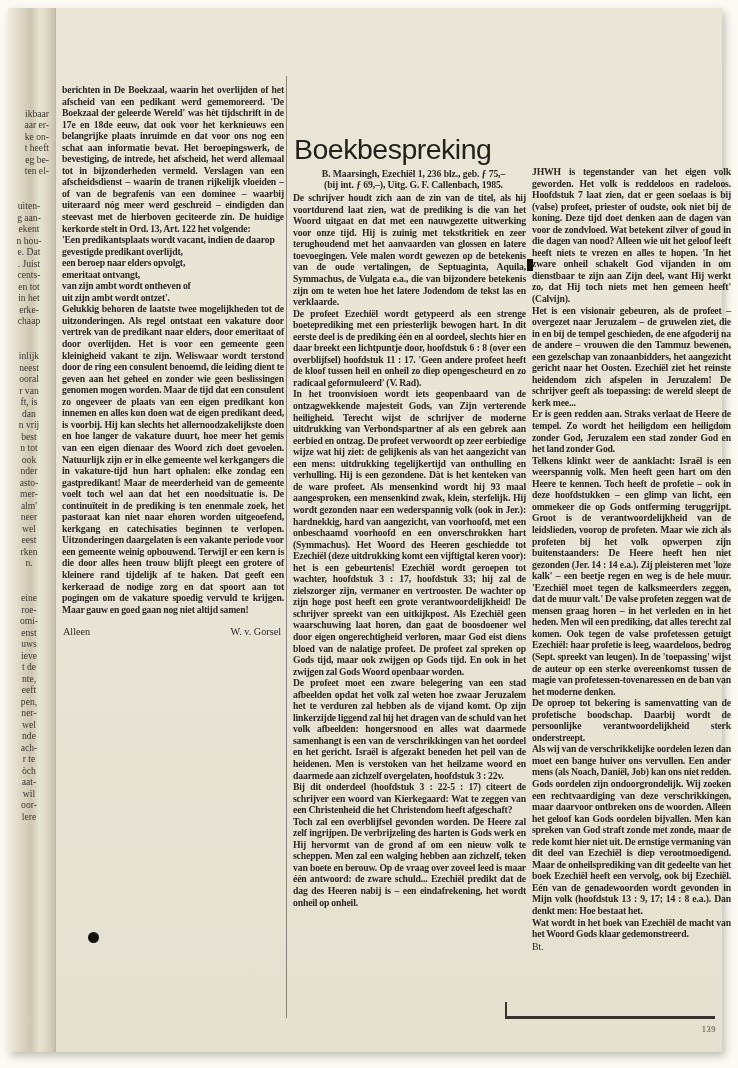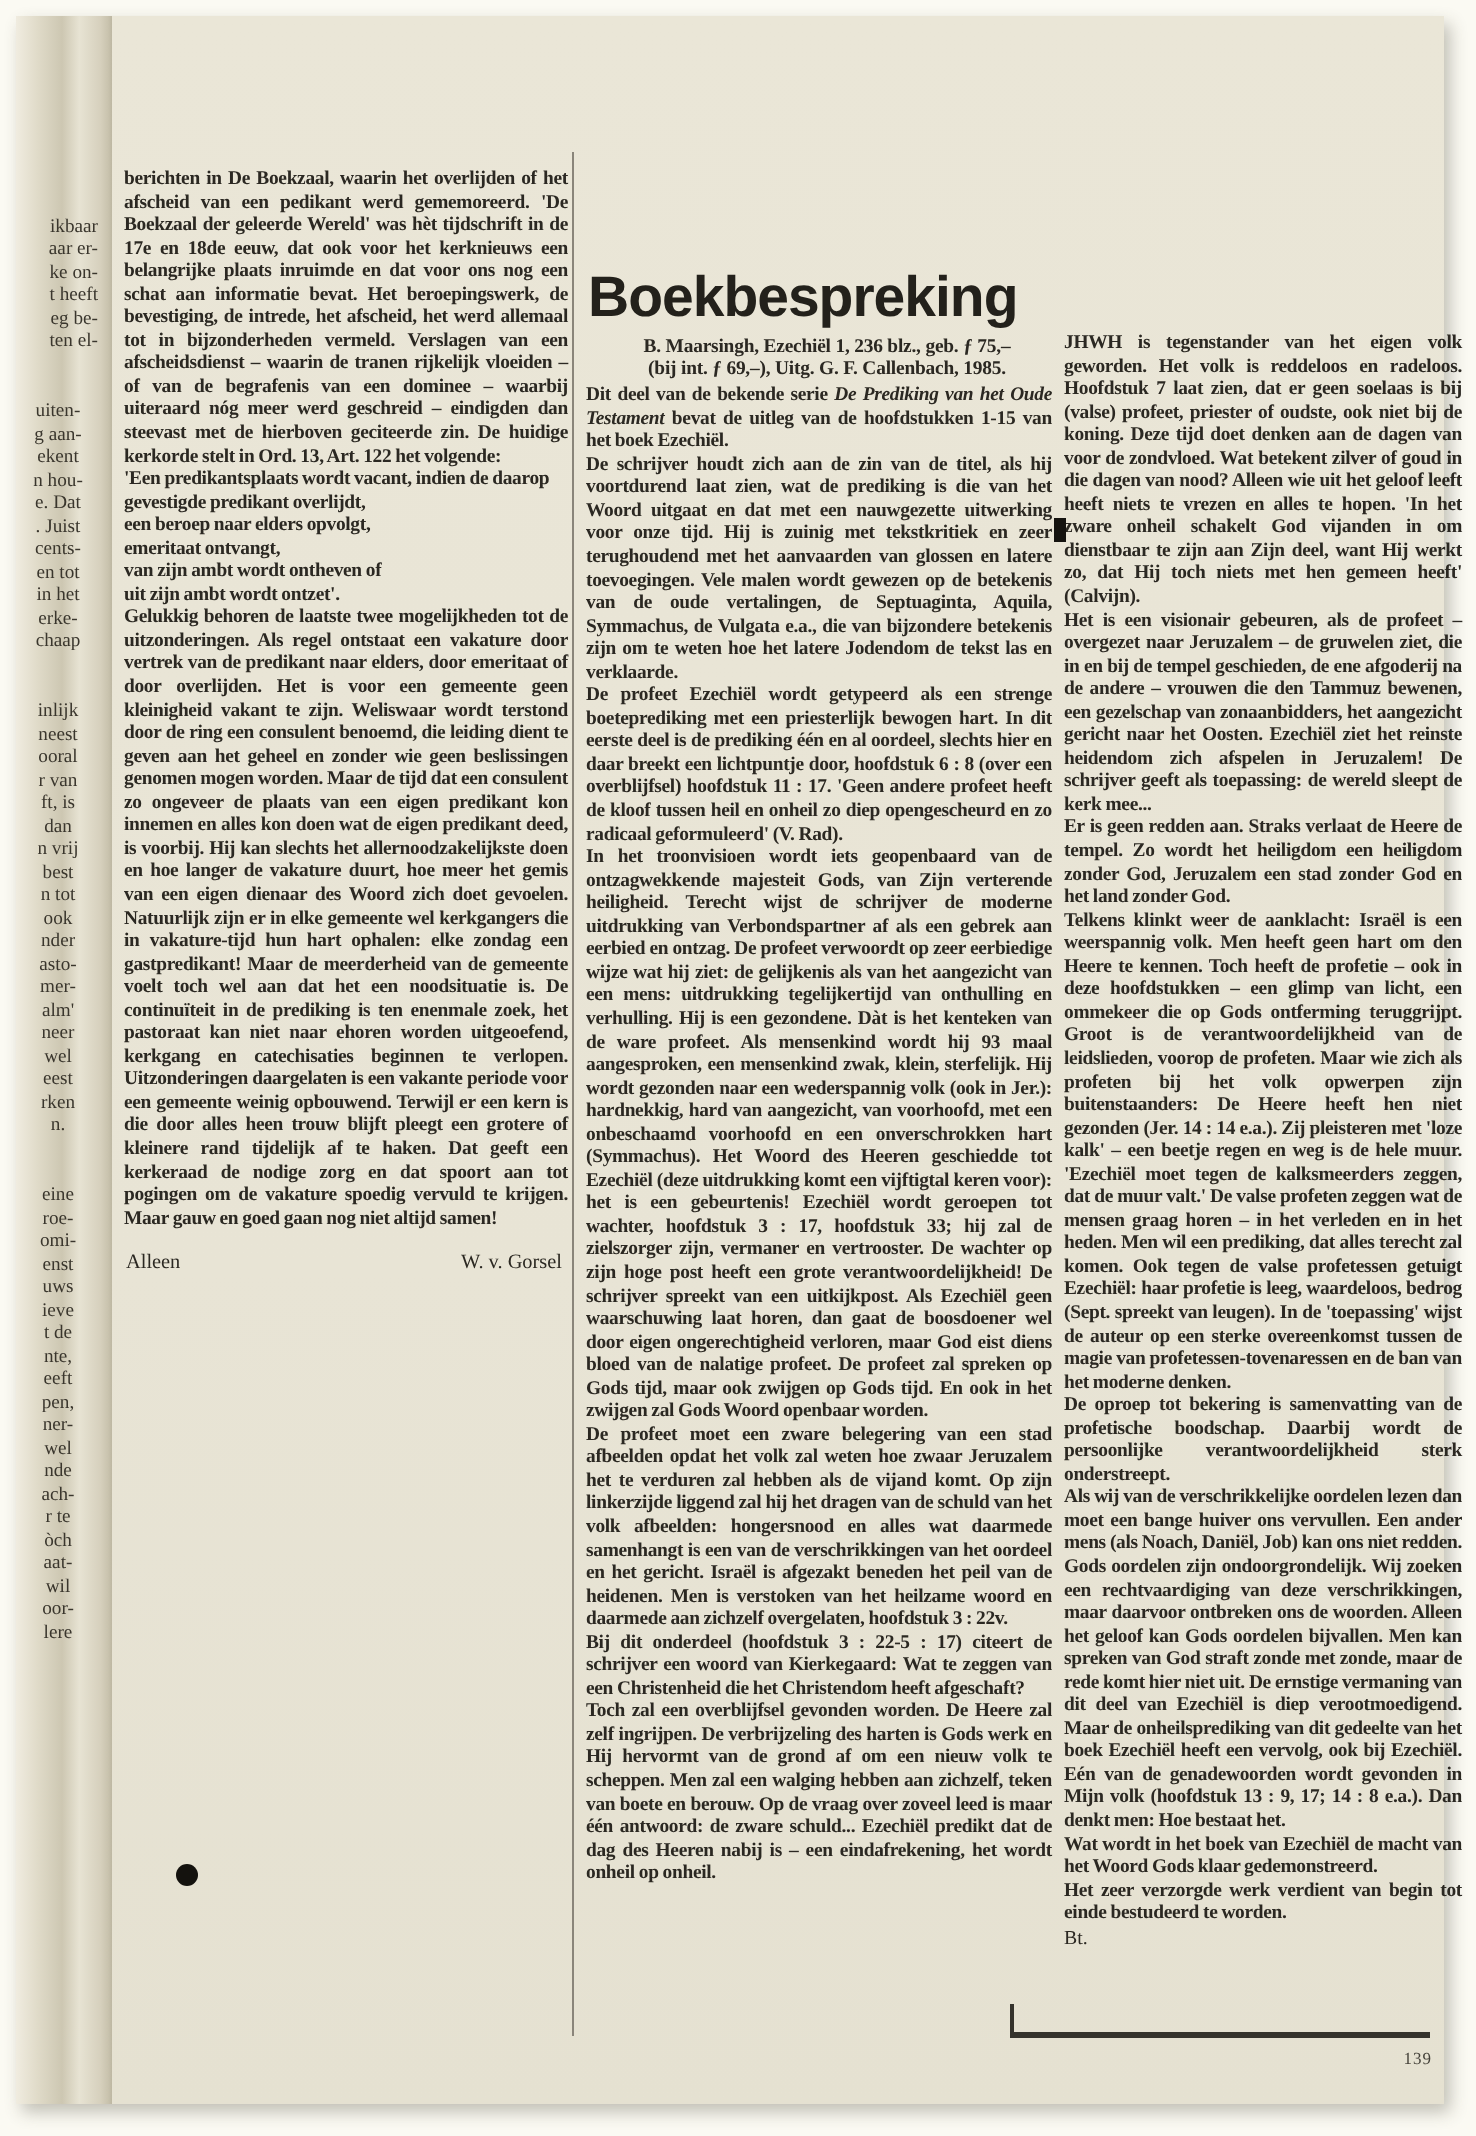--- a/index.html
+++ b/index.html
@@ -32,21 +32,21 @@
   }
   .pre{white-space:pre-line;text-align:left;}
   .col1{left:54px;top:76px;width:222px;}
   .col2{left:285px;top:126px;width:233px;}
   .col3{left:524px;top:158px;width:199px;}
   .divider{
     position:absolute;left:278px;top:68px;width:1px;height:942px;
     background:#8a857a;
   }
   h1.review-heading{
-    font-family:"Liberation Sans", sans-serif;font-weight:bold;
+    font-family:"Liberation Sans", sans-serif;font-weight:normal;
     font-size:28.5px;line-height:30px;margin:0 0 5px 1px;color:#23211b;
     letter-spacing:-0.5px;
   }
   .book-info{
     margin:0 0 2px 0;padding:0 18px 0 26px;
     font-weight:bold;text-align:center;
     font-size:9.7px;line-height:10.6px;letter-spacing:-0.1px;
   }
   .sig-row{
     display:flex;justify-content:space-between;
@@ -153,38 +153,36 @@
     <p class="t">Gelukkig behoren de laatste twee mogelijkheden tot de uitzonderingen. Als regel ontstaat een vakature door vertrek van de predikant naar elders, door emeritaat of door overlijden. Het is voor een gemeente geen kleinigheid vakant te zijn. Weliswaar wordt terstond door de ring een consulent benoemd, die leiding dient te geven aan het geheel en zonder wie geen beslissingen genomen mogen worden. Maar de tijd dat een consulent zo ongeveer de plaats van een eigen predikant kon innemen en alles kon doen wat de eigen predikant deed, is voorbij. Hij kan slechts het allernoodzakelijkste doen en hoe langer de vakature duurt, hoe meer het gemis van een eigen dienaar des Woord zich doet gevoelen. Natuurlijk zijn er in elke gemeente wel kerkgangers die in vakature-tijd hun hart ophalen: elke zondag een gastpredikant! Maar de meerderheid van de gemeente voelt toch wel aan dat het een noodsituatie is. De continuïteit in de prediking is ten enenmale zoek, het pastoraat kan niet naar ehoren worden uitgeoefend, kerkgang en catechisaties beginnen te verlopen. Uitzonderingen daargelaten is een vakante periode voor een gemeente weinig opbouwend. Terwijl er een kern is die door alles heen trouw blijft pleegt een grotere of kleinere rand tijdelijk af te haken. Dat geeft een kerkeraad de nodige zorg en dat spoort aan tot pogingen om de vakature spoedig vervuld te krijgen. Maar gauw en goed gaan nog niet altijd samen!</p>
     <div class="sig-row">
       <span>Alleen</span>
       <span>W. v. Gorsel</span>
     </div>
   </div>
 
   <div class="col col2">
     <h1 class="review-heading">Boekbespreking</h1>
     <p class="book-info">B. Maarsingh, Ezechiël 1, 236 blz., geb. ƒ 75,– (bij int. ƒ 69,–), Uitg. G. F. Callenbach, 1985.</p>
-    <p class="t"><span>Dit deel van de bekende serie </span><em>De Prediking van het Oude Testament</em><span> bevat de uitleg van de hoofdstukken 1-15 van het boek Ezechiël.</span></p>
     <p class="t">De schrijver houdt zich aan de zin van de titel, als hij voortdurend laat zien, wat de prediking is die van het Woord uitgaat en dat met een nauwgezette uitwerking voor onze tijd. Hij is zuinig met tekstkritiek en zeer terughoudend met het aanvaarden van glossen en latere toevoegingen. Vele malen wordt gewezen op de betekenis van de oude vertalingen, de Septuaginta, Aquila, Symmachus, de Vulgata e.a., die van bijzondere betekenis zijn om te weten hoe het latere Jodendom de tekst las en verklaarde.</p>
     <p class="t">De profeet Ezechiël wordt getypeerd als een strenge boeteprediking met een priesterlijk bewogen hart. In dit eerste deel is de prediking één en al oordeel, slechts hier en daar breekt een lichtpuntje door, hoofdstuk 6 : 8 (over een overblijfsel) hoofdstuk 11 : 17. 'Geen andere profeet heeft de kloof tussen heil en onheil zo diep opengescheurd en zo radicaal geformuleerd' (V. Rad).</p>
     <p class="t">In het troonvisioen wordt iets geopenbaard van de ontzagwekkende majesteit Gods, van Zijn verterende heiligheid. Terecht wijst de schrijver de moderne uitdrukking van Verbondspartner af als een gebrek aan eerbied en ontzag. De profeet verwoordt op zeer eerbiedige wijze wat hij ziet: de gelijkenis als van het aangezicht van een mens: uitdrukking tegelijkertijd van onthulling en verhulling. Hij is een gezondene. Dàt is het kenteken van de ware profeet. Als mensenkind wordt hij 93 maal aangesproken, een mensenkind zwak, klein, sterfelijk. Hij wordt gezonden naar een wederspannig volk (ook in Jer.): hardnekkig, hard van aangezicht, van voorhoofd, met een onbeschaamd voorhoofd en een onverschrokken hart (Symmachus). Het Woord des Heeren geschiedde tot Ezechiël (deze uitdrukking komt een vijftigtal keren voor): het is een gebeurtenis! Ezechiël wordt geroepen tot wachter, hoofdstuk 3 : 17, hoofdstuk 33; hij zal de zielszorger zijn, vermaner en vertrooster. De wachter op zijn hoge post heeft een grote verantwoordelijkheid! De schrijver spreekt van een uitkijkpost. Als Ezechiël geen waarschuwing laat horen, dan gaat de boosdoener wel door eigen ongerechtigheid verloren, maar God eist diens bloed van de nalatige profeet. De profeet zal spreken op Gods tijd, maar ook zwijgen op Gods tijd. En ook in het zwijgen zal Gods Woord openbaar worden.</p>
     <p class="t">De profeet moet een zware belegering van een stad afbeelden opdat het volk zal weten hoe zwaar Jeruzalem het te verduren zal hebben als de vijand komt. Op zijn linkerzijde liggend zal hij het dragen van de schuld van het volk afbeelden: hongersnood en alles wat daarmede samenhangt is een van de verschrikkingen van het oordeel en het gericht. Israël is afgezakt beneden het peil van de heidenen. Men is verstoken van het heilzame woord en daarmede aan zichzelf overgelaten, hoofdstuk 3 : 22v.</p>
     <p class="t">Bij dit onderdeel (hoofdstuk 3 : 22-5 : 17) citeert de schrijver een woord van Kierkegaard: Wat te zeggen van een Christenheid die het Christendom heeft afgeschaft?</p>
     <p class="t">Toch zal een overblijfsel gevonden worden. De Heere zal zelf ingrijpen. De verbrijzeling des harten is Gods werk en Hij hervormt van de grond af om een nieuw volk te scheppen. Men zal een walging hebben aan zichzelf, teken van boete en berouw. Op de vraag over zoveel leed is maar één antwoord: de zware schuld... Ezechiël predikt dat de dag des Heeren nabij is – een eindafrekening, het wordt onheil op onheil.</p>
   </div>
 
   <div class="col col3">
     <p class="t">JHWH is tegenstander van het eigen volk geworden. Het volk is reddeloos en radeloos. Hoofdstuk 7 laat zien, dat er geen soelaas is bij (valse) profeet, priester of oudste, ook niet bij de koning. Deze tijd doet denken aan de dagen van voor de zondvloed. Wat betekent zilver of goud in die dagen van nood? Alleen wie uit het geloof leeft heeft niets te vrezen en alles te hopen. 'In het zware onheil schakelt God vijanden in om dienstbaar te zijn aan Zijn deel, want Hij werkt zo, dat Hij toch niets met hen gemeen heeft' (Calvijn).</p>
     <p class="t">Het is een visionair gebeuren, als de profeet – overgezet naar Jeruzalem – de gruwelen ziet, die in en bij de tempel geschieden, de ene afgoderij na de andere – vrouwen die den Tammuz bewenen, een gezelschap van zonaanbidders, het aangezicht gericht naar het Oosten. Ezechiël ziet het reinste heidendom zich afspelen in Jeruzalem! De schrijver geeft als toepassing: de wereld sleept de kerk mee...</p>
     <p class="t">Er is geen redden aan. Straks verlaat de Heere de tempel. Zo wordt het heiligdom een heiligdom zonder God, Jeruzalem een stad zonder God en het land zonder God.</p>
     <p class="t">Telkens klinkt weer de aanklacht: Israël is een weerspannig volk. Men heeft geen hart om den Heere te kennen. Toch heeft de profetie – ook in deze hoofdstukken – een glimp van licht, een ommekeer die op Gods ontferming teruggrijpt. Groot is de verantwoordelijkheid van de leidslieden, voorop de profeten. Maar wie zich als profeten bij het volk opwerpen zijn buitenstaanders: De Heere heeft hen niet gezonden (Jer. 14 : 14 e.a.). Zij pleisteren met 'loze kalk' – een beetje regen en weg is de hele muur. 'Ezechiël moet tegen de kalksmeerders zeggen, dat de muur valt.' De valse profeten zeggen wat de mensen graag horen – in het verleden en in het heden. Men wil een prediking, dat alles terecht zal komen. Ook tegen de valse profetessen getuigt Ezechiël: haar profetie is leeg, waardeloos, bedrog (Sept. spreekt van leugen). In de 'toepassing' wijst de auteur op een sterke overeenkomst tussen de magie van profetessen-tovenaressen en de ban van het moderne denken.</p>
     <p class="t">De oproep tot bekering is samenvatting van de profetische boodschap. Daarbij wordt de persoonlijke verantwoordelijkheid sterk onderstreept.</p>
     <p class="t">Als wij van de verschrikkelijke oordelen lezen dan moet een bange huiver ons vervullen. Een ander mens (als Noach, Daniël, Job) kan ons niet redden. Gods oordelen zijn ondoorgrondelijk. Wij zoeken een rechtvaardiging van deze verschrikkingen, maar daarvoor ontbreken ons de woorden. Alleen het geloof kan Gods oordelen bijvallen. Men kan spreken van God straft zonde met zonde, maar de rede komt hier niet uit. De ernstige vermaning van dit deel van Ezechiël is diep verootmoedigend. Maar de onheilsprediking van dit gedeelte van het boek Ezechiël heeft een vervolg, ook bij Ezechiël. Eén van de genadewoorden wordt gevonden in Mijn volk (hoofdstuk 13 : 9, 17; 14 : 8 e.a.). Dan denkt men: Hoe bestaat het.</p>
     <p class="t">Wat wordt in het boek van Ezechiël de macht van het Woord Gods klaar gedemonstreerd.</p>
-    <p class="t">Het zeer verzorgde werk verdient van begin tot einde bestudeerd te worden.</p>
     <div class="sig-bt">Bt.</div>
   </div>
 
   <div class="ink-dot"></div>
   <div class="ink-smudge"></div>
   <div class="footer-rule"></div>
   <div class="page-number">139</div>
 
 </div>
 

